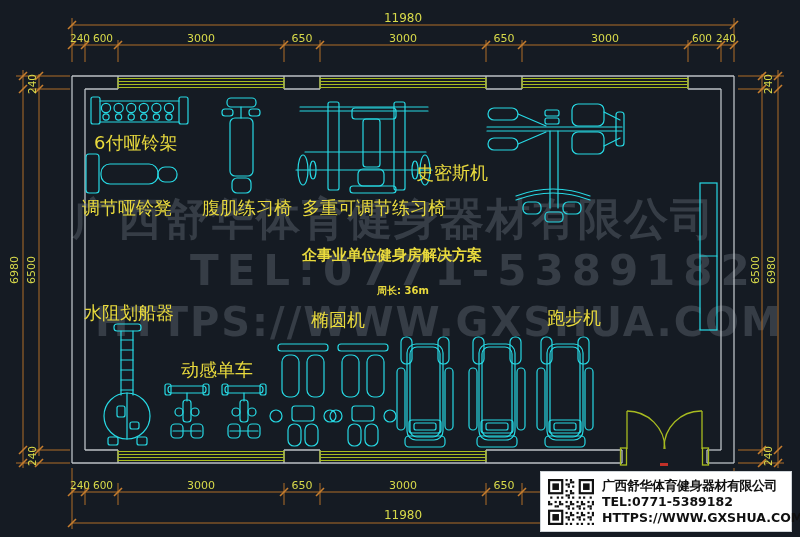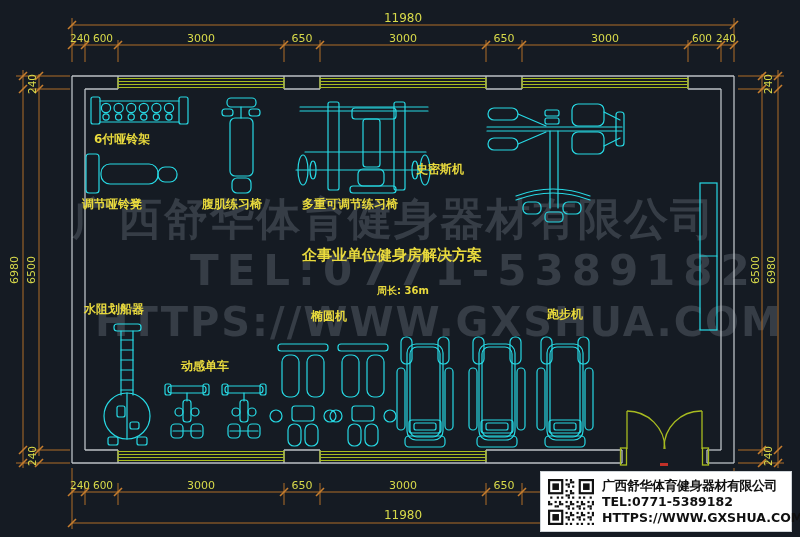--- a/index.html
+++ b/index.html
@@ -13,21 +13,21 @@
     --wm:#363d46;
   }
   html,body{margin:0;padding:0;background:var(--bg);}
   #stage{position:relative;width:800px;height:537px;background:var(--bg);overflow:hidden;
          font-family:"DejaVu Sans",sans-serif;}
   .wm{position:absolute;z-index:1;color:var(--wm);font-weight:700;white-space:nowrap;}
   #svgLayer{position:absolute;left:0;top:0;z-index:2;}
   .txt{position:absolute;z-index:3;color:var(--dim);font-size:11px;white-space:nowrap;}
   .hseg{transform:translateX(-50%);}
   .vtext{transform:translate(-50%,-50%) rotate(-90deg);}
-  .eq-label{position:absolute;z-index:3;color:var(--label);font-size:12px;font-weight:700;white-space:nowrap;}
+  .eq-label{position:absolute;z-index:3;color:var(--label);font-size:18px;font-weight:400;white-space:nowrap;}
   .info{position:absolute;z-index:3;color:var(--label);font-weight:700;text-align:center;white-space:nowrap;}
   #titleBlock{position:absolute;z-index:5;left:540px;top:471px;width:252px;height:61px;
               background:#ffffff;border:1px solid #cfd4d8;box-sizing:border-box;display:flex;align-items:center;}
   #titleBlock .qr{margin-left:7px;flex:0 0 auto;}
   #titleBlock .tb-text{margin-left:8px;color:#101010;line-height:1.25;}
   .tb-company{font-size:13px;font-weight:700;letter-spacing:-0.5px;}
   .tb-line{font-size:12.5px;font-weight:700;}
 </style>
 </head>
 <body>

